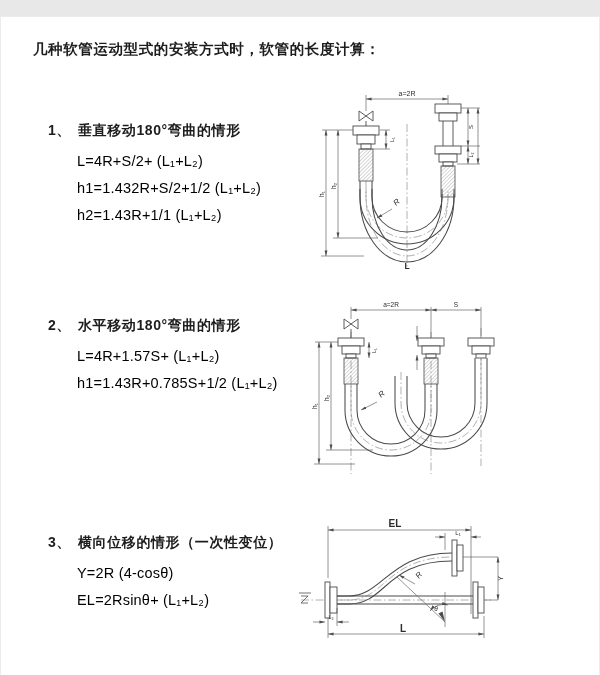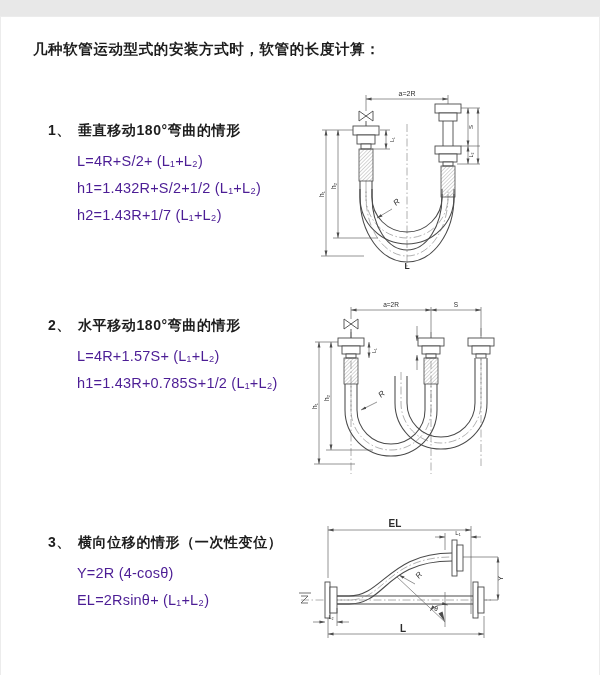--- a/index.html
+++ b/index.html
@@ -5,21 +5,21 @@
   html,body{margin:0;padding:0;background:#e8e8e8;}
   .page{position:relative;width:600px;height:675px;background:#ffffff;margin:16px auto;
         font-family:"Liberation Sans","DejaVu Sans",sans-serif;color:#222;overflow:hidden;
         box-shadow:0 0 0 1px #ececec inset;}
   .title{position:absolute;left:33px;top:24px;font-size:14.5px;font-weight:600;letter-spacing:.6px;color:#1d1d1d;}
   .section{position:absolute;left:48px;}
   #sec1{top:106px}#sec2{top:301px}#sec3{top:518px}
   .sec-head{display:flex;font-size:14px;font-weight:600;letter-spacing:.6px;color:#1d1d1d;}
   .sec-head .num{margin-right:7px;}
   .formulas{margin-top:8px;padding-left:29px;}
-  .formula{font-size:14.5px;line-height:27px;letter-spacing:.2px;color:#4c1d95;font-weight:500;white-space:pre;}
+  .formula{font-size:14.5px;line-height:27px;letter-spacing:.2px;color:#000000;font-weight:500;white-space:pre;}
   .diag{position:absolute;}
   #d1{left:306px;top:66px}#d2{left:303px;top:282px}#d3{left:295px;top:498px}
   svg{overflow:visible}
   .dl{stroke:#5a5a5a;stroke-width:.65;fill:none}          
   .hp{stroke:#4a4a4a;stroke-width:1.05;fill:none}         
   .cn{stroke:#6a6a6a;stroke-width:.7;fill:none}           
   .ft{stroke:#4a4a4a;stroke-width:.9;fill:#ffffff}        
   .dd{stroke-dasharray:8 2.5 1.5 2.5}                     
   .cl{stroke:#6f6f6f;stroke-width:.55;fill:none}
   .tx{fill:#2c2c2c;font-family:"Liberation Sans","DejaVu Sans",sans-serif}
@@ -33,21 +33,21 @@
   <div class="title">几种软管运动型式的安装方式时，软管的长度计算：</div>
 
   <div class="section" id="sec1">
     <div class="sec-head">
       <span class="num">1、</span>
       <span>垂直移动180°弯曲的情形</span>
     </div>
     <div class="formulas">
       <div class="formula">L=4R+S/2+ (L₁+L₂)</div>
       <div class="formula">h1=1.432R+S/2+1/2 (L₁+L₂)</div>
-      <div class="formula">h2=1.43R+1/7 (L₁+L₂)</div>
+      <div class="formula">h2=1.43R+1/1 (L₁+L₂)</div>
     </div>
   </div>
 
   <div class="section" id="sec2">
     <div class="sec-head">
       <span class="num">2、</span>
       <span>水平移动180°弯曲的情形</span>
     </div>
     <div class="formulas">
       <div class="formula">L=4R+1.57S+ (L₁+L₂)</div>

